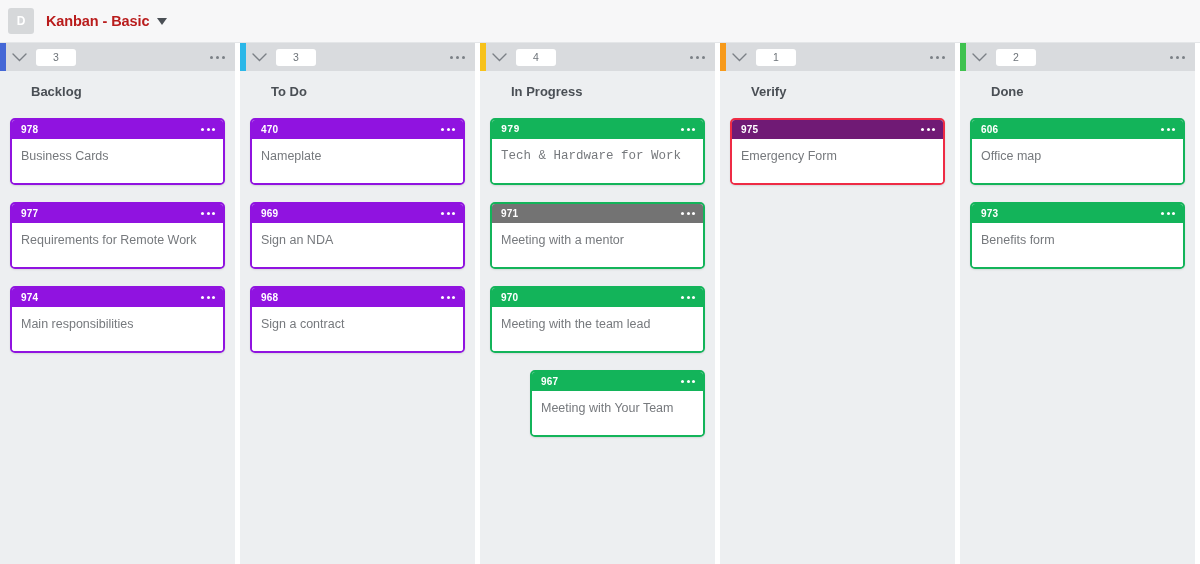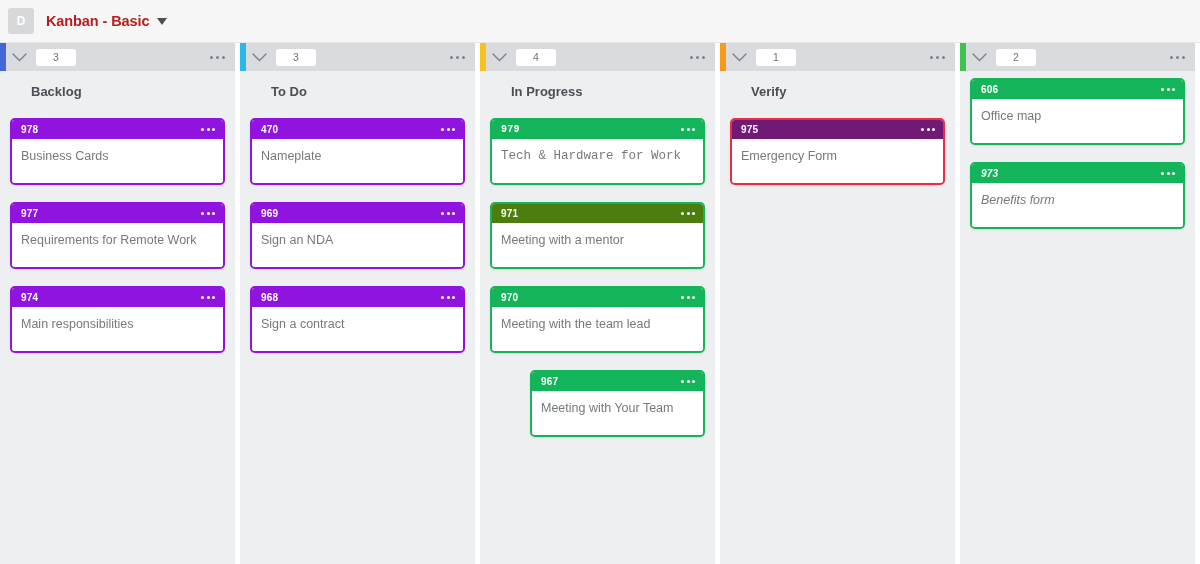--- a/index.html
+++ b/index.html
@@ -328,21 +328,21 @@
             <span class="card-id">979</span>
             <div class="card-menu">
               <i></i>
               <i></i>
               <i></i>
             </div>
           </div>
           <div class="card-body">Tech &amp; Hardware for Work</div>
         </div>
         <div class="card" style="border-color: rgb(19, 180, 90);">
-          <div class="card-head" style="background: #4d7c0f;">
+          <div class="card-head" style="background: #737373;">
             <span class="card-id">971</span>
             <div class="card-menu">
               <i></i>
               <i></i>
               <i></i>
             </div>
           </div>
           <div class="card-body">Meeting with a mentor</div>
         </div>
         <div class="card" style="border-color: rgb(19, 180, 90);">
@@ -407,33 +407,34 @@
             <path d="M1 1 L7.5 7.5 L14 1" fill="none" stroke="#7b8086" stroke-width="1.4" stroke-linecap="round"></path>
           </svg>
         </div>
         <div class="col-count">2</div>
         <div class="col-menu">
           <i></i>
           <i></i>
           <i></i>
         </div>
       </div>
+      <div class="col-title">Done</div>
       <div class="col-cards">
         <div class="card" style="border-color: rgb(19, 180, 90);">
           <div class="card-head" style="background: rgb(19, 180, 90);">
             <span class="card-id">606</span>
             <div class="card-menu">
               <i></i>
               <i></i>
               <i></i>
             </div>
           </div>
           <div class="card-body">Office map</div>
         </div>
-        <div class="card" style="border-color: rgb(19, 180, 90); font-style: italic;">
+        <div class="card" style="border-color: rgb(19, 180, 90);">
           <div class="card-head" style="background: rgb(19, 180, 90);">
             <span class="card-id">973</span>
             <div class="card-menu">
               <i></i>
               <i></i>
               <i></i>
             </div>
           </div>
           <div class="card-body">Benefits form</div>
         </div>

